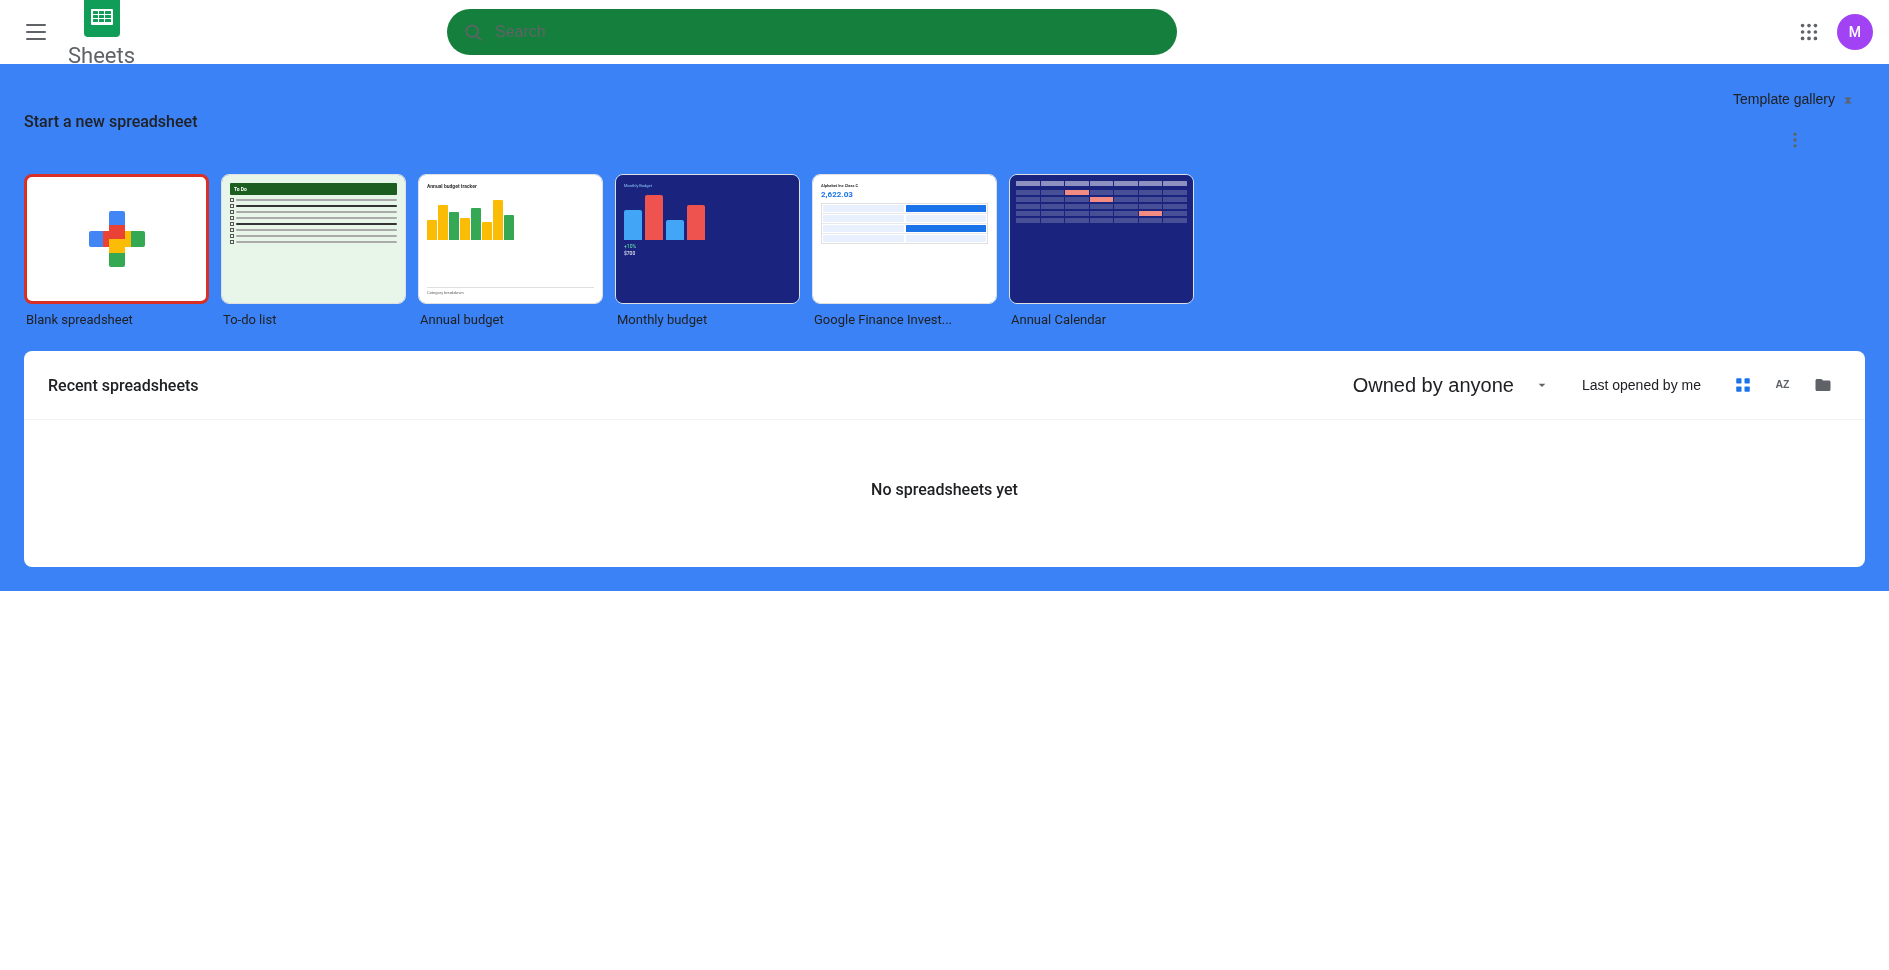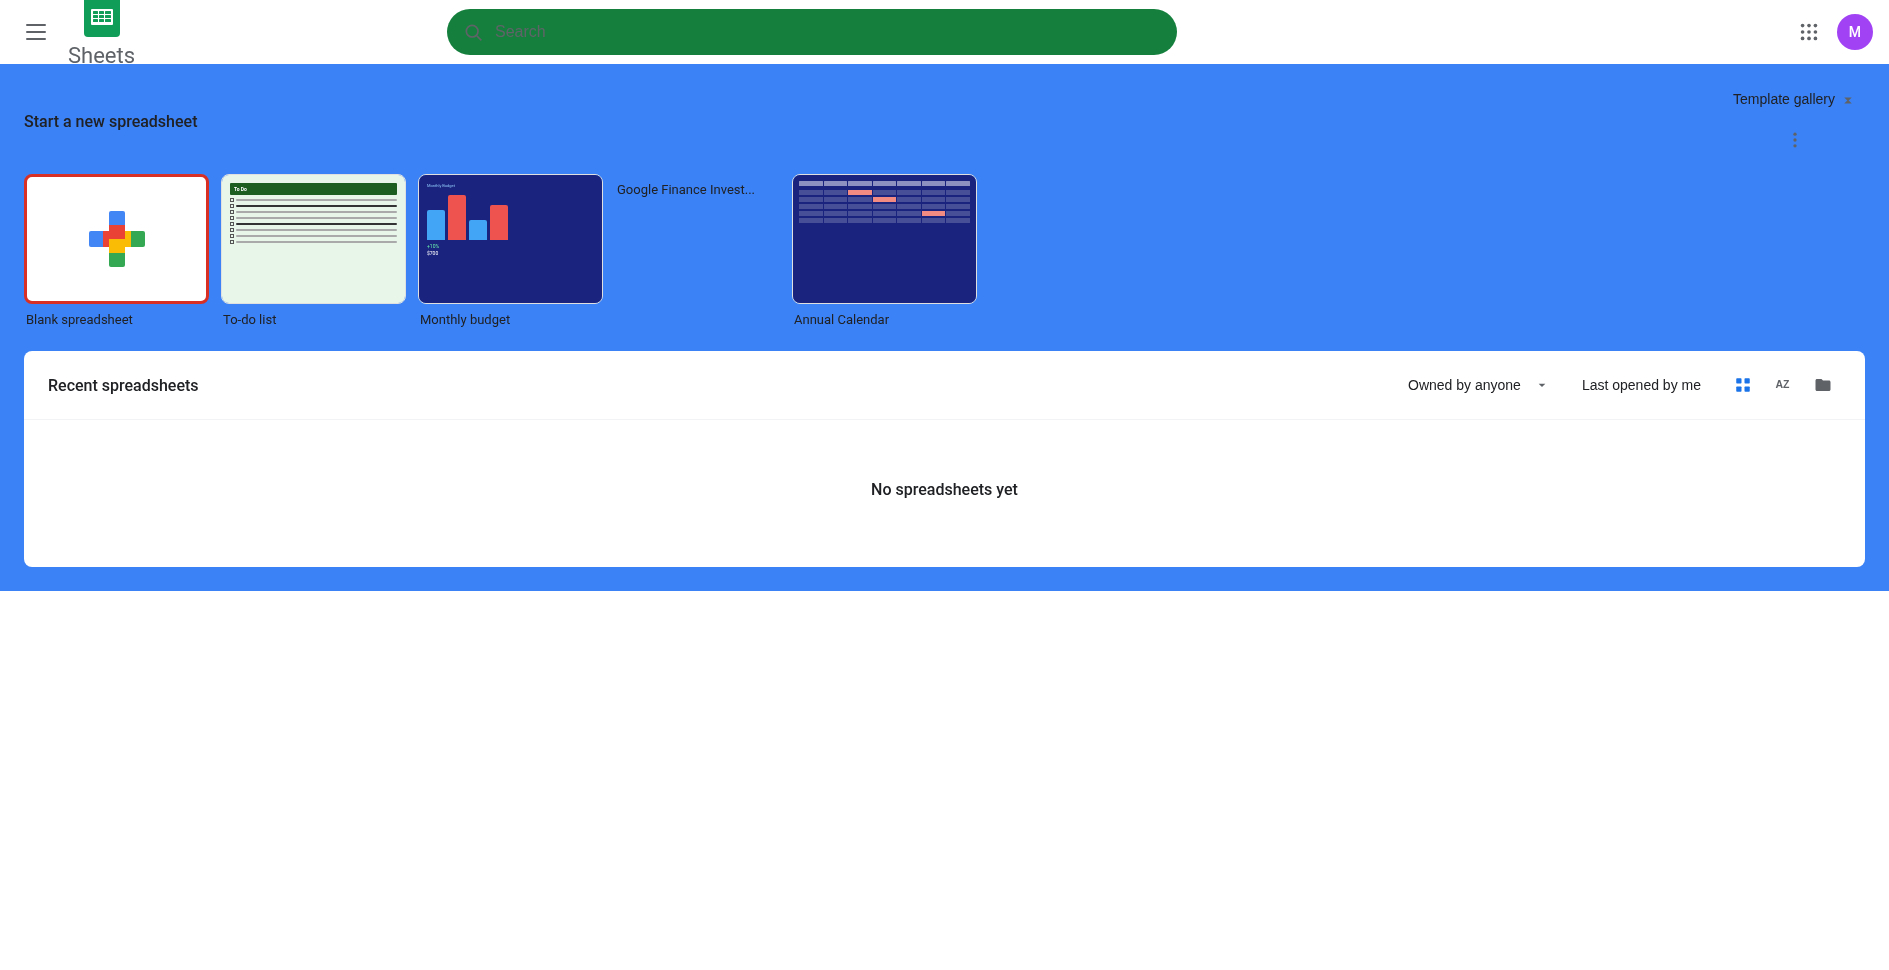--- a/index.html
+++ b/index.html
@@ -239,22 +239,22 @@
     }
     .recent-title {
       font-size: 16px;
       font-weight: 500;
       color: #202124;
     }
     .recent-controls {
       display: flex; align-items: center; gap: 16px;
     }
     .owned-by-btn {
-      display: flex; align-items: center; gap: 13px;
-      font-size: 14px; color: #202124; cursor: pointer;
+      display: flex; align-items: center; gap: 20px;
+      font-size: 20px; color: #202124; cursor: pointer;
       background: none; border: none; padding: 6px 8px;
       border-radius: 4px;
     }
     .last-opened-btn {
       font-size: 14px; color: #202124; cursor: pointer;
       background: none; border: none; padding: 6px 8px;
       border-radius: 4px;
     }
     .view-icons {
       display: flex; gap: 4px; align-items: center;
@@ -417,39 +417,83 @@
             </div>
           <div class="todo-row">
               <div class="todo-check"></div>
               <div class="todo-line"></div>
             </div>
         </div>
       </div>
       <span class="template-label">To-do list</span>
     </div>
 
+    <div class="template-card">
+      <div class="template-thumb">
+        <div style="width:100%;height:100%;background:#fff;padding:8px;display:flex;flex-direction:column;">
+          <div style="font-size:5px;color:#333;font-weight:bold;margin-bottom:2px;">Annual budget tracker</div>
+          <div style="display:flex;gap:1px;align-items:flex-end;height:45px;margin-top:4px;">
+            <div style="width:10px;height:20px;background:#fbbc05;border-radius:1px 1px 0 0;"></div>
+            <div style="width:10px;height:35px;background:#fbbc05;border-radius:1px 1px 0 0;"></div>
+            <div style="width:10px;height:28px;background:#34a853;border-radius:1px 1px 0 0;"></div>
+            <div style="width:10px;height:22px;background:#fbbc05;border-radius:1px 1px 0 0;"></div>
+            <div style="width:10px;height:32px;background:#34a853;border-radius:1px 1px 0 0;"></div>
+            <div style="width:10px;height:18px;background:#fbbc05;border-radius:1px 1px 0 0;"></div>
+            <div style="width:10px;height:40px;background:#fbbc05;border-radius:1px 1px 0 0;"></div>
+            <div style="width:10px;height:25px;background:#34a853;border-radius:1px 1px 0 0;"></div>
+          </div>
+          <div style="height:1px;background:#e0e0e0;margin-top:auto;"></div>
+          <div style="font-size:4px;color:#666;margin-top:2px;">Category breakdown</div>
+        </div>
+      </div>
+      <span class="template-label">Annual budget</span>
+    </div>
 
     <div class="template-card">
       <div class="template-thumb">
         <div style="width:100%;height:100%;background:#1a237e;padding:8px;display:flex;flex-direction:column;">
           <div style="font-size:4px;color:#90caf9;margin-bottom:2px;">Monthly Budget</div>
           <div style="display:flex;gap:3px;align-items:flex-end;height:50px;">
             <div style="width:18px;height:30px;background:#42a5f5;border-radius:2px 2px 0 0;"></div>
             <div style="width:18px;height:45px;background:#ef5350;border-radius:2px 2px 0 0;"></div>
             <div style="width:18px;height:20px;background:#42a5f5;border-radius:2px 2px 0 0;"></div>
             <div style="width:18px;height:35px;background:#ef5350;border-radius:2px 2px 0 0;"></div>
           </div>
           <div style="font-size:5px;color:#69f0ae;margin-top:3px;">+10%</div>
           <div style="font-size:5px;color:#fff;margin-top:1px;">$700</div>
         </div>
       </div>
       <span class="template-label">Monthly budget</span>
     </div>
 
     <div class="template-card">
+      <div class="template-thumb">
+        <div style="width:100%;height:100%;background:#fff;padding:8px;">
+          <div style="font-size:4px;color:#333;font-weight:bold;">Alphabet Inc Class C</div>
+          <div style="font-size:8px;color:#1a73e8;font-weight:bold;margin-top:2px;">2,622.03</div>
+          <div style="margin-top:4px;border:1px solid #e0e0e0;width:100%;">
+            <div style="display:flex;border-bottom:1px solid #e8eaed;">
+              <div style="flex:1;height:7px;background:#e8f0fe;margin:1px;border-radius:0.5px;"></div>
+              <div style="flex:1;height:7px;background:#1a73e8;margin:1px;border-radius:0.5px;"></div>
+            </div>
+            <div style="display:flex;border-bottom:1px solid #e8eaed;">
+              <div style="flex:1;height:7px;background:#e8f0fe;margin:1px;border-radius:0.5px;"></div>
+              <div style="flex:1;height:7px;background:#e8f0fe;margin:1px;border-radius:0.5px;"></div>
+            </div>
+            <div style="display:flex;border-bottom:1px solid #e8eaed;">
+              <div style="flex:1;height:7px;background:#e8f0fe;margin:1px;border-radius:0.5px;"></div>
+              <div style="flex:1;height:7px;background:#1a73e8;margin:1px;border-radius:0.5px;"></div>
+            </div>
+            <div style="display:flex;">
+              <div style="flex:1;height:7px;background:#e8f0fe;margin:1px;border-radius:0.5px;"></div>
+              <div style="flex:1;height:7px;background:#e8f0fe;margin:1px;border-radius:0.5px;"></div>
+            </div>
+          </div>
+        </div>
+      </div>
       <span class="template-label">Google Finance Invest...</span>
     </div>
 
     <div class="template-card">
       <div class="template-thumb">
         <div style="width:100%;height:100%;background:#1a237e;padding:6px;">
           <div style="display:grid;grid-template-columns:repeat(7,1fr);gap:1px;margin-bottom:4px;">
             <div style="height:5px;background:rgba(255,255,255,0.5);border-radius:0.5px;"></div>
             <div style="height:5px;background:rgba(255,255,255,0.5);border-radius:0.5px;"></div>
             <div style="height:5px;background:rgba(255,255,255,0.5);border-radius:0.5px;"></div>

